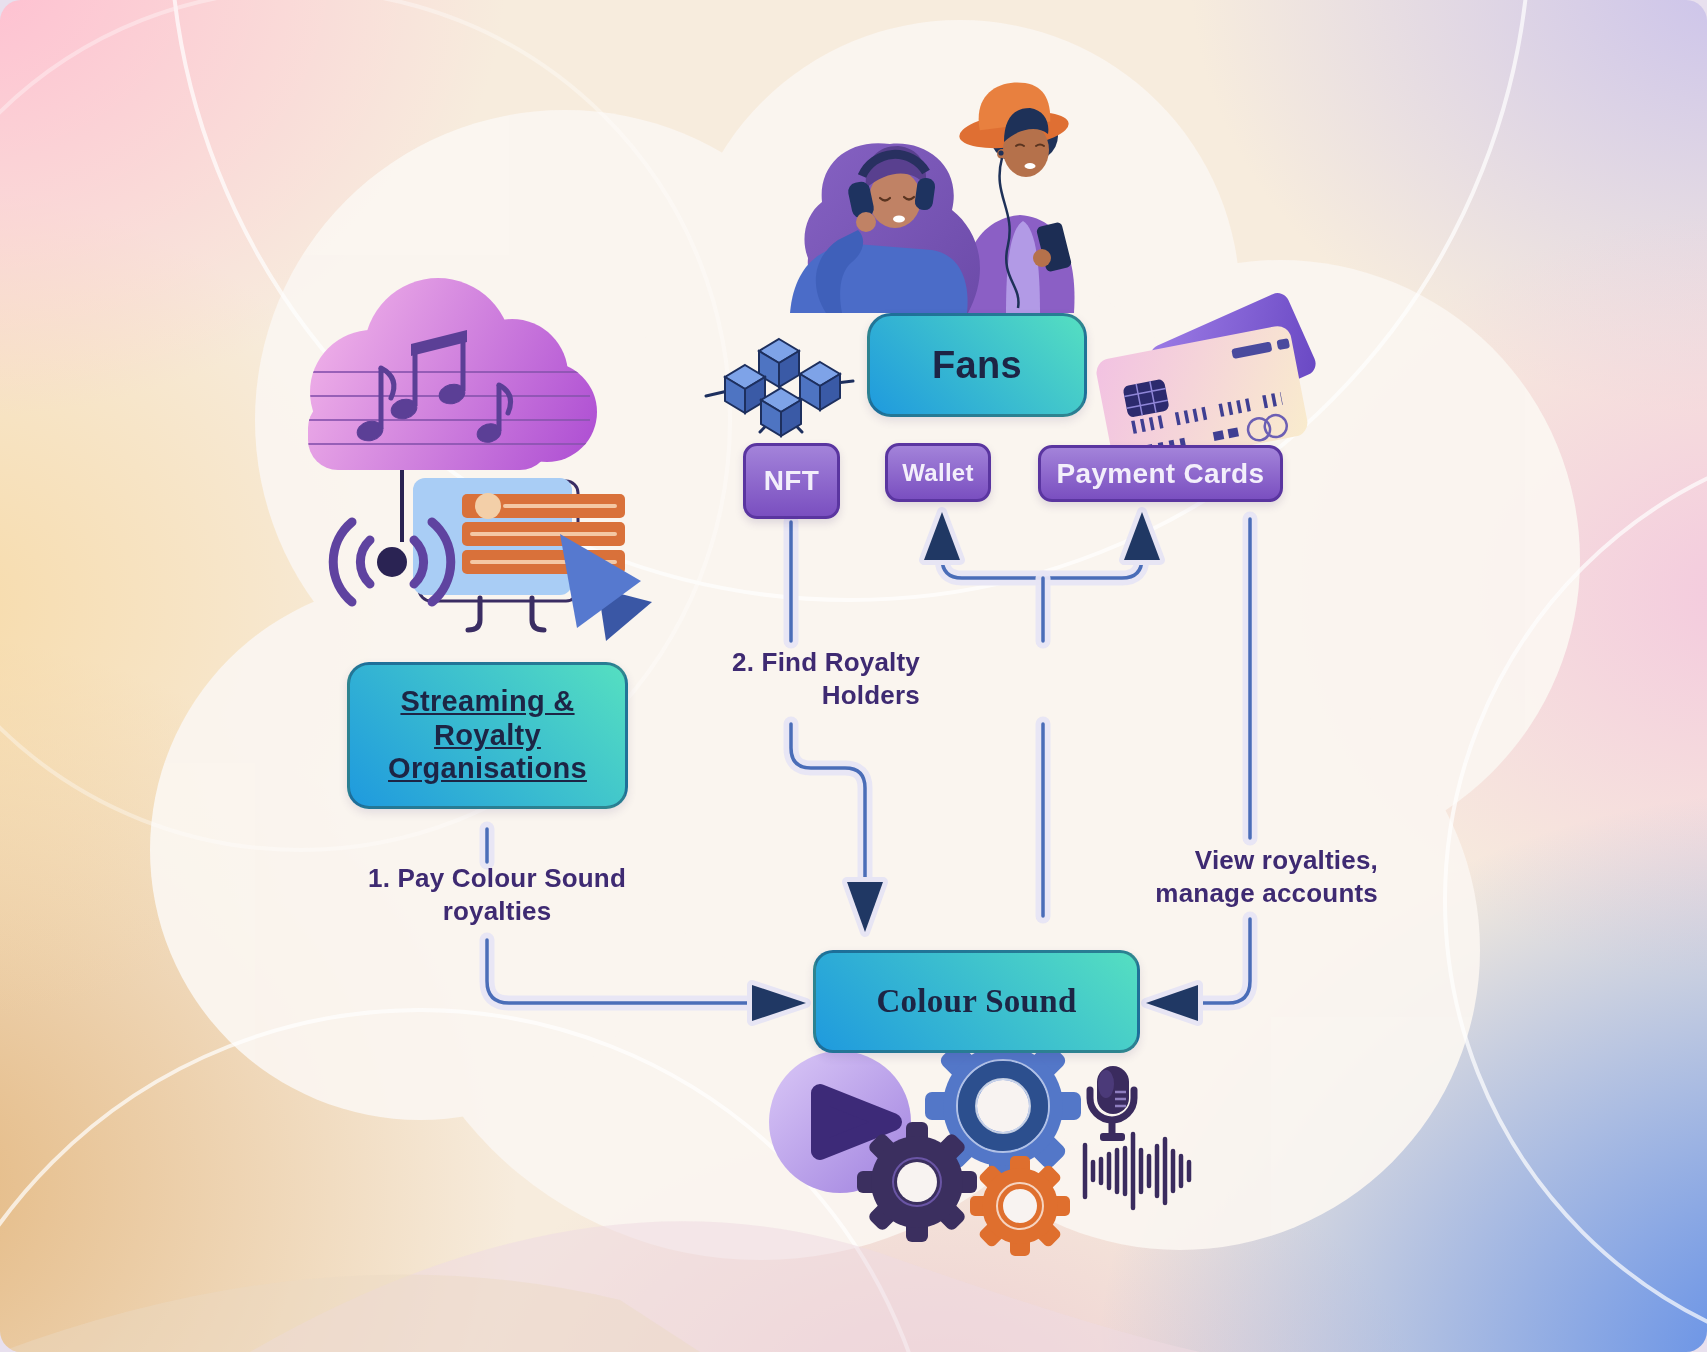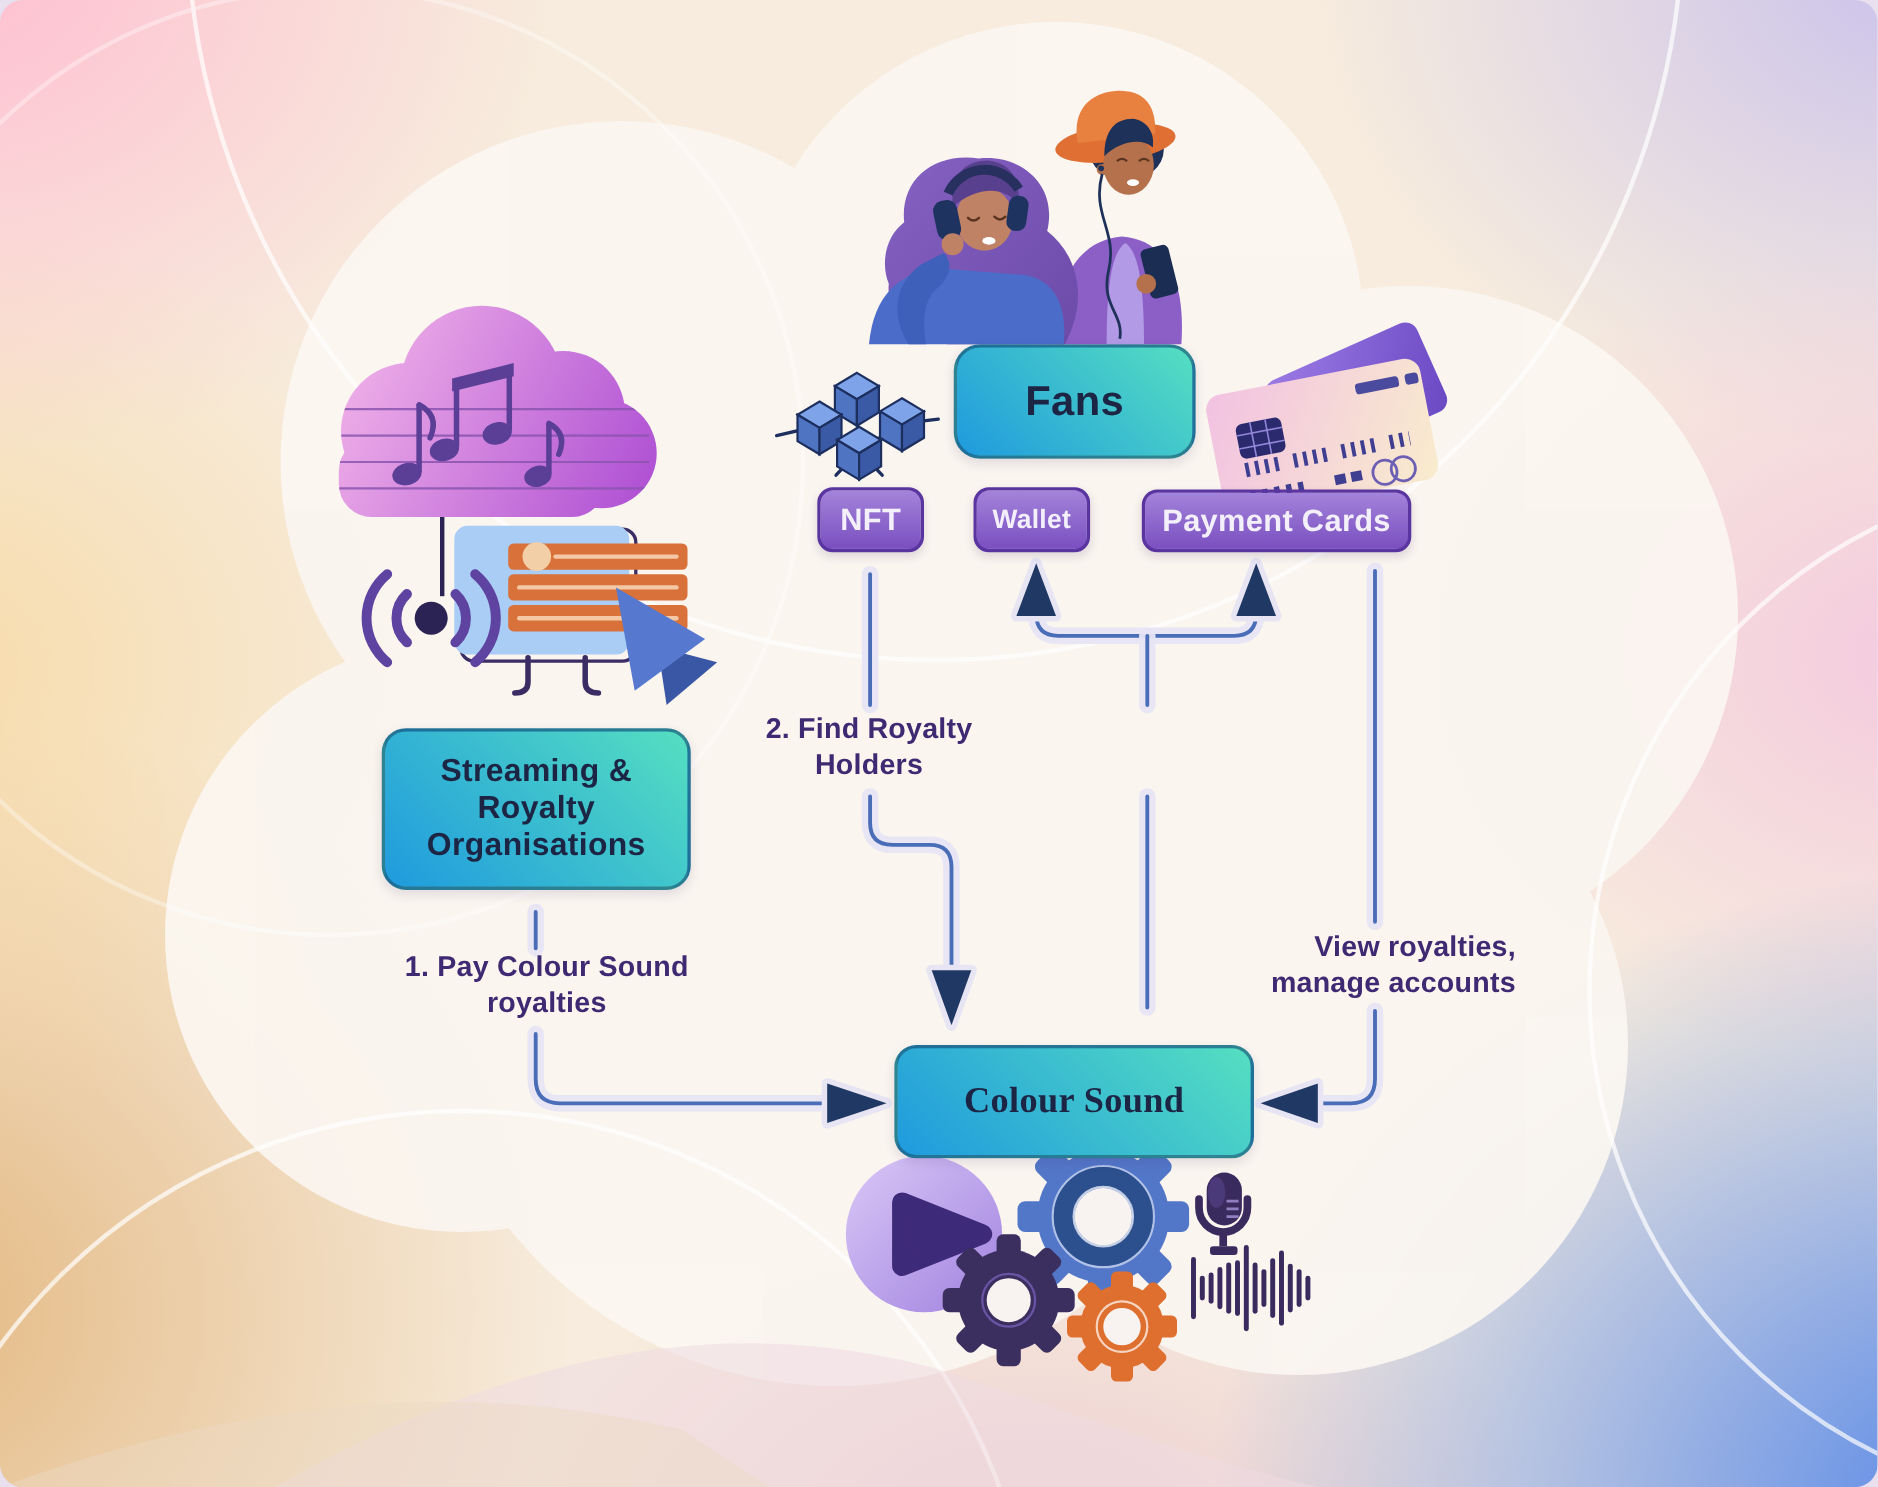--- a/index.html
+++ b/index.html
@@ -313,29 +313,29 @@
       <path class="halo" d="M1250 519 L1250 838"></path>
       <path class="aline" d="M1250 519 L1250 838"></path>
       <path class="halo" d="M1250 919 L1250 981 Q1250 1003 1228 1003 L1198 1003"></path>
       <path class="aline" d="M1250 919 L1250 981 Q1250 1003 1228 1003 L1198 1003"></path>
       <path class="ahead" d="M1198 985 L1198 1021 L1146 1003 Z"></path>
     </g>
   </svg>
 
   <div class="node teal" style="left:867px;top:313px;width:220px;height:104px;border-radius:24px;font-size:38px;">Fans</div>
 
-  <div class="node tag" style="left:743px;top:443px;width:97px;height:59px;font-size:28px;">NFT</div>
+  <div class="node tag" style="left:743px;top:443px;width:97px;height:76px;font-size:28px;">NFT</div>
 
   <div class="node tag" style="left:885px;top:443px;width:106px;height:59px;font-size:24px;">Wallet</div>
 
   <div class="node tag" style="left:1038px;top:445px;width:245px;height:57px;font-size:28px;text-align:center;">Payment Cards</div>
 
-  <div class="node teal" style="left:347px;top:662px;width:281px;height:147px;border-radius:22px;font-size:29px;line-height:1.15;padding:0 14px;">Streaming &amp; Royalty Organisations</div>
+  <div class="node teal" style="left:347px;top:662px;width:281px;height:147px;border-radius:22px;font-size:29px;line-height:1.15;padding:0 14px;text-decoration:underline;">Streaming &amp; Royalty Organisations</div>
 
   <div class="node teal" style="left:813px;top:950px;width:327px;height:103px;border-radius:20px;font-size:33px;font-family:Liberation Serif, serif;">Colour Sound</div>
 
   <div class="ann" style="left:347px;top:862px;width:300px;">1. Pay Colour Sound royalties</div>
 
-  <div class="ann" style="left:660px;top:646px;width:260px;">2. Find Royalty Holders</div>
+  <div class="ann" style="left:660px;top:646px;width:260px;text-align:right;">2. Find Royalty Holders</div>
 
 
   <div class="ann" style="left:1138px;top:844px;width:240px;text-align:right;">View royalties, manage accounts</div>
 </div>
 
 </body></html>

